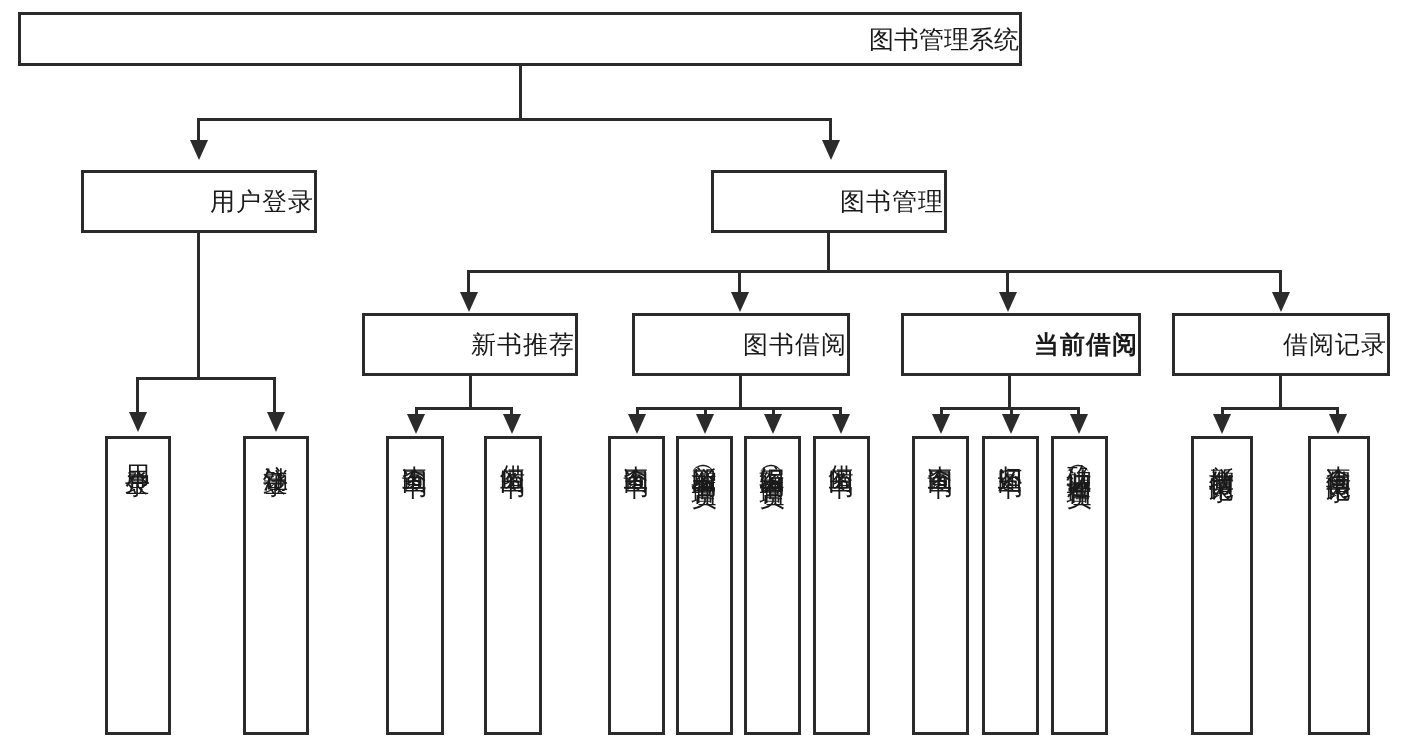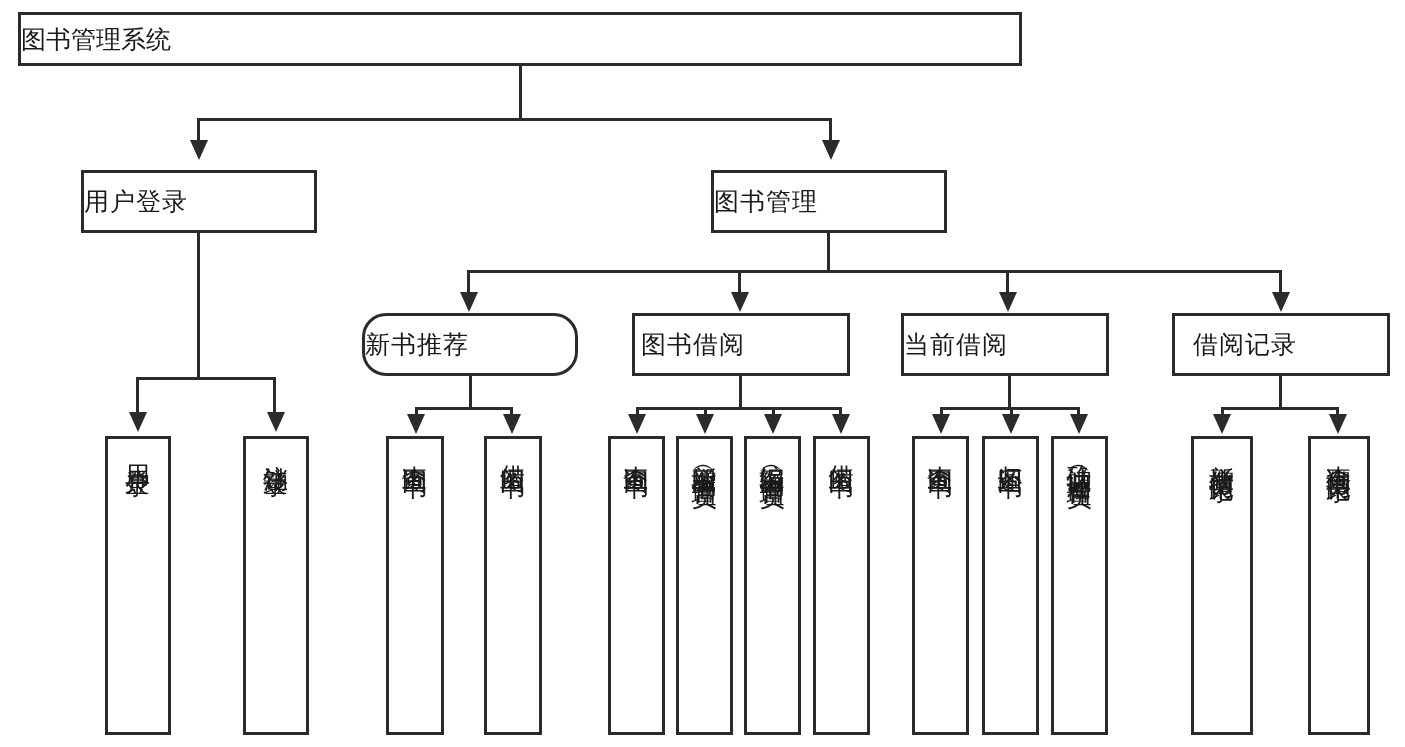--- a/index.html
+++ b/index.html
@@ -17,21 +17,21 @@
     background: #ffffff;
     overflow: hidden;
   }
   .node {
     position: absolute;
     box-sizing: border-box;
     border: 3px solid #2b2b2b;
     background: #ffffff;
     display: flex;
     align-items: center;
-    justify-content: flex-start;
+    justify-content: flex-end;
     color: #1a1a1a;
   }
   .node.h {
     font-size: 25px;
     letter-spacing: 1px;
     line-height: 1.1;
   }
   .node.root {
     font-size: 25px;
   }
@@ -106,27 +106,27 @@
   <div class="hline" style="left:467px; top:270px; width:815px;"></div>
   <div class="vline" style="left:467px; top:270px; height:24px;"></div>
   <div class="vline" style="left:738px; top:270px; height:24px;"></div>
   <div class="vline" style="left:1006px; top:270px; height:24px;"></div>
   <div class="vline" style="left:1279px; top:270px; height:24px;"></div>
   <div class="arrow" style="left:460px; top:292px;"></div>
   <div class="arrow" style="left:731px; top:292px;"></div>
   <div class="arrow" style="left:999px; top:292px;"></div>
   <div class="arrow" style="left:1272px; top:292px;"></div>
 
-  <div class="node h" style="left:362px; top:313px; width:216px; height:63px;border-radius:24px;">
+  <div class="node h" style="left:362px; top:313px; width:216px; height:63px;">
     <span>新书推荐</span>
   </div>
   <div class="node h" style="left:632px; top:313px; width:218px; height:63px;padding-left:6px;">
     <span>图书借阅</span>
   </div>
-  <div class="node h" style="left:901px; top:313px; width:208px; height:63px;">
+  <div class="node h" style="left:901px; top:313px; width:240px; height:63px;font-weight:bold;">
     <span>当前借阅</span>
   </div>
   <div class="node h" style="left:1172px; top:313px; width:218px; height:63px;padding-left:18px;">
     <span>借阅记录</span>
   </div>
 
   <div class="vline" style="left:469px; top:376px; height:31px;"></div>
   <div class="hline" style="left:415px; top:407px; width:98px;"></div>
   <div class="vline" style="left:415px; top:407px; height:9px;"></div>
   <div class="vline" style="left:510px; top:407px; height:9px;"></div>

